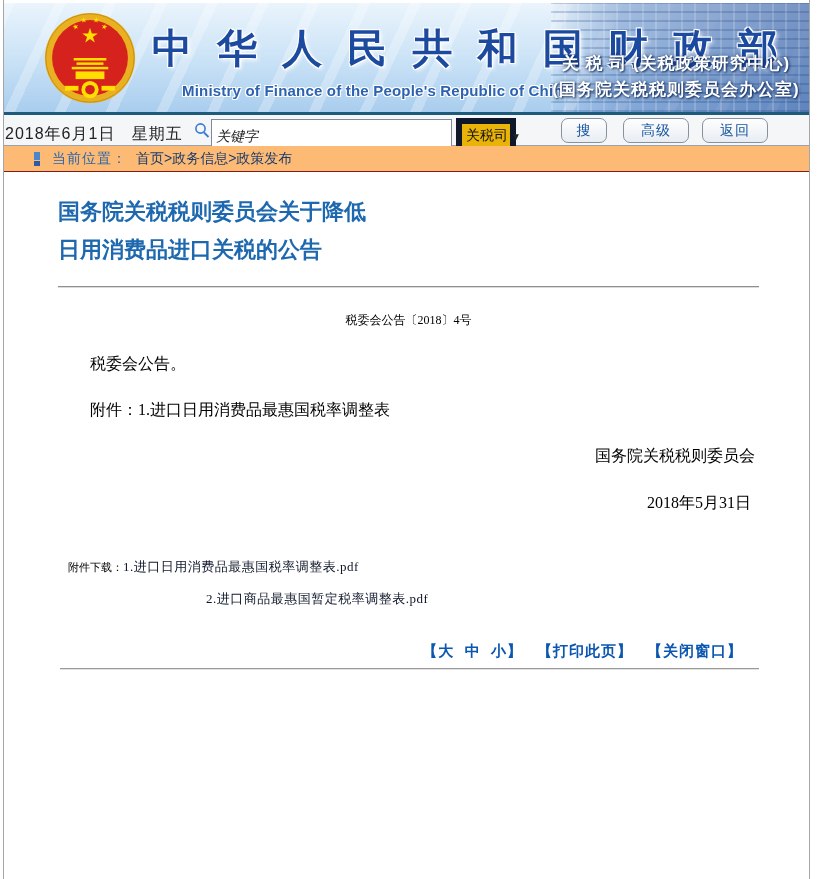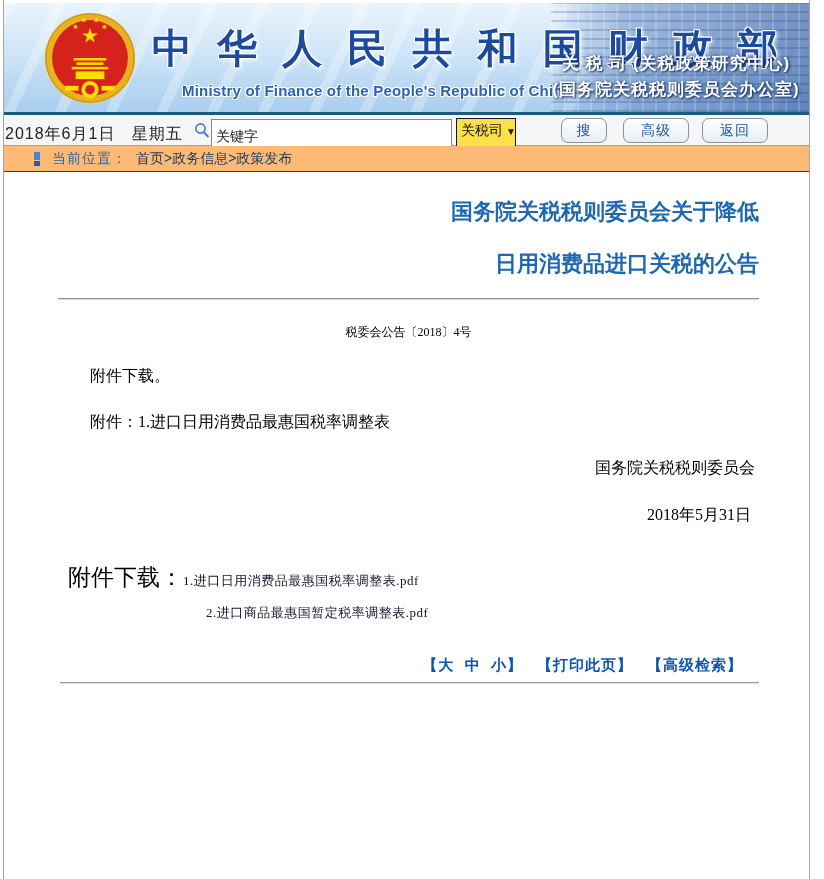--- a/index.html
+++ b/index.html
@@ -61,24 +61,25 @@
   .tb-date {
     position: absolute; left: 1px; top: 9px;
     font-size: 16px; color: #222222; letter-spacing: 1px;
   }
   .tb-mag { position: absolute; left: 190px; top: 7px; }
   .tb-input {
     position: absolute; left: 207px; top: 4px; width: 241px; height: 36px;
     border: 1px solid #7f8a96; background: #fff;
     font-size: 14px; color: #1a1a1a; padding: 0 4px;
     font-family: "Liberation Sans", sans-serif;
+    font-style: italic;
   }
   .tb-select {
     position: absolute; left: 452px; top: 3px; width: 60px; height: 36px;
-    border: 1px solid #0f172a; background: #fde047;
+    border: 6px solid #0f172a; background: #eab308;
     font-size: 14px; color: #111; line-height: 22px; padding: 0 4px;
     cursor: default; white-space: nowrap;
   }
   .tb-select .caret { font-size: 10px; color: #222; margin-left: 3px; }
   .tb-btn {
     position: absolute; top: 3px; height: 25px;
     border: 1px solid #87929f; border-radius: 7px;
     background: linear-gradient(#fefefe, #e8edf3);
     color: #15549e; font-size: 14px; letter-spacing: 1px;
     padding: 0 10px; line-height: 23px; text-align: center; cursor: pointer;
@@ -98,39 +99,39 @@
   .crumb-bullet .b2 { width: 6px; height: 5px; background: #2a5ca8; margin-top: 1px; }
   .crumb-label { position: absolute; left: 48px; color: #2a66ad; letter-spacing: 1px; }
   .crumb-path  { position: absolute; left: 132px; color: #1a3c6e; }
   
   .doc {
     position: relative; padding: 0 50px 0 54px;
     font-family: "Liberation Serif", "DejaVu Serif", serif;
     color: #000;
   }
   .doc-title {
-    text-align: right; font-size: 22px; font-weight: bold;
+    text-align: left; font-size: 22px; font-weight: bold;
     color: var(--doc-title, #1d68ae); line-height: 40px;
   }
   .t1 { margin-top: 20px; }
-  .t2 { margin-top: 12px; }
+  .t2 { margin-top: 0; font-family: Liberation Mono, monospace; }
   .rule { height: 2px; border: 0; margin-top: 14px;
     background: linear-gradient(#8f8f8f, #8f8f8f 1px, #dcdcdc 1px); }
   .doc-num { margin-top: 20px; text-align: center; font-size: 12px; line-height: 24px; }
   .para {
     margin-top: 24px; font-size: 16px; line-height: 33px;
     text-align: justify; text-indent: 2em;
   }
   .para-short { margin-top: 15px; font-size: 16px; line-height: 33px; text-indent: 2em; }
   .att-line1 { margin-top: 13px; font-size: 16px; line-height: 33px; text-indent: 2em; }
   .att-line2 { margin-top: 13px; font-size: 16px; line-height: 33px; padding-left: 93px; }
   .sig   { margin-top: 13px; font-size: 16px; line-height: 33px; text-align: right; padding-right: 4px; }
   .sigdt { margin-top: 14px; font-size: 16px; line-height: 33px; text-align: right; padding-right: 8px; }
   .downloads { margin-top: 34px; margin-left: 10px; font-size: 17px; line-height: 26px; }
-  .dl-label { font-size: 23px; color: #000; }
+  .dl-label { font-size: 11px; color: #000; }
   .dl-file  { font-size: 13px; color: #0f172a; text-decoration: none; letter-spacing: .5px; }
   .dl-line2 { margin-top: 5px; padding-left: 138px; }
   .tools {
     margin-top: 30px; text-align: right; padding-right: 16px;
     font-size: 15px; font-weight: bold; letter-spacing: 1px;
     font-family: "Liberation Sans", sans-serif;
   }
   .tools a { color: var(--link-blue, #0b57b0); text-decoration: none; }
   .tools .grp { color: var(--link-blue, #0b57b0); }
   .tools .gap { display: inline-block; width: 14px; }
@@ -205,36 +206,36 @@
     <span class="crumb-path">首页&gt;政务信息&gt;政策发布</span>
   </div>
 
   <div class="doc">
     <div class="doc-title t1">国务院关税税则委员会关于降低</div>
     <div class="doc-title t2">日用消费品进口关税的公告</div>
     <div class="rule"></div>
 
     <div class="doc-num">税委会公告〔2018〕4号</div>
 
-    <p class="para-short">附件下载。</p>
+    <p class="para-short">税委会公告。</p>
 
     <p class="att-line1">附件：1.进口日用消费品最惠国税率调整表</p>
 
     <div class="sig">国务院关税税则委员会</div>
     <div class="sigdt">2018年5月31日</div>
 
     <div class="downloads">
       <div>
         <span class="dl-label">附件下载：</span><a class="dl-file" href="#">1.进口日用消费品最惠国税率调整表.pdf</a>
       </div>
       <div class="dl-line2">
         <a class="dl-file" href="#">2.进口商品最惠国暂定税率调整表.pdf</a>
       </div>
     </div>
 
     <div class="tools">
-      <span class="grp"><span>【</span><a href="#">大</a>&nbsp;&nbsp;<a href="#">中</a>&nbsp;&nbsp;<a href="#">小</a><span>】</span></span><span class="gap"></span><a href="#">【打印此页】</a><span class="gap"></span><a href="#">【高级检索】</a>
+      <span class="grp"><span>【</span><a href="#">大</a>&nbsp;&nbsp;<a href="#">中</a>&nbsp;&nbsp;<a href="#">小</a><span>】</span></span><span class="gap"></span><a href="#">【打印此页】</a><span class="gap"></span><a href="#">【关闭窗口】</a>
     </div>
 
     <div class="rule2"></div>
   </div>
 
 </div>
 
 </body></html>

